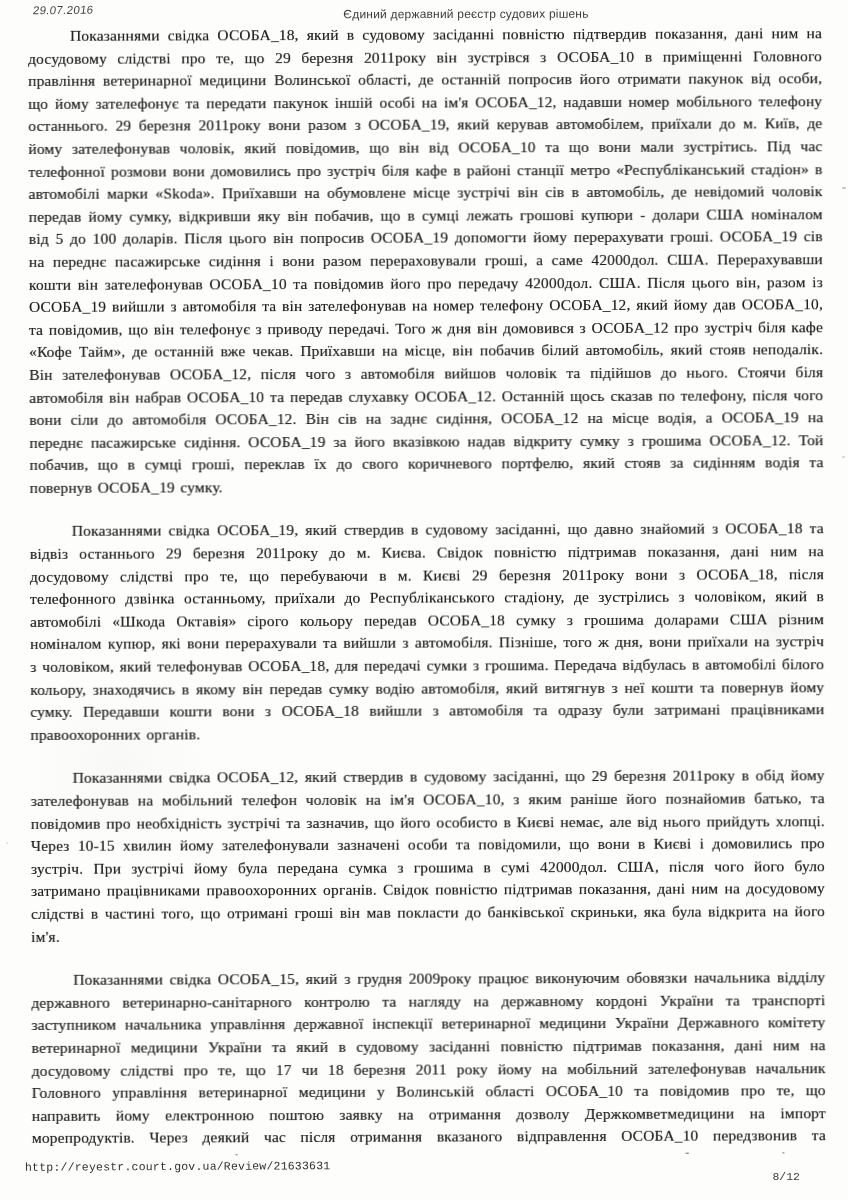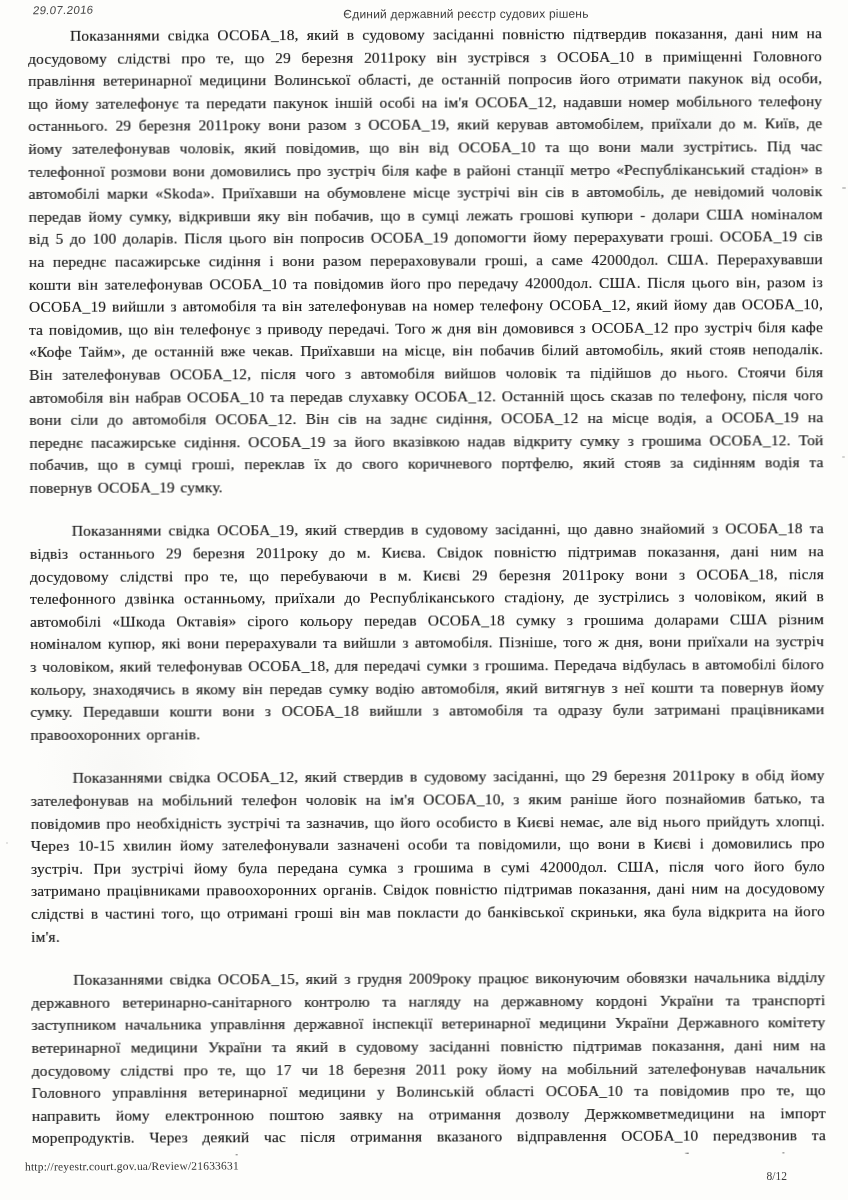--- a/index.html
+++ b/index.html
@@ -71,24 +71,24 @@
     filter: blur(0.18px);
   }
   .doc-body p {
     margin: 0 0 21px 0;
     text-indent: 42px;
   }
   
   .print-footer {
     position: absolute;
     left: 0;
-    right: 13px;
+    right: 0;
     bottom: 0;
     height: 46px;
-    font-family: Liberation Serif, serif;
+    font-family: Liberation Mono, monospace;
     color: #333333;
     margin-top: 6px;
   }
   .doc-url {
     position: absolute;
     left: 25px;
     top: 6px;
     font-size: 11.5px;
     letter-spacing: 0.2px;
     color: #313131;

